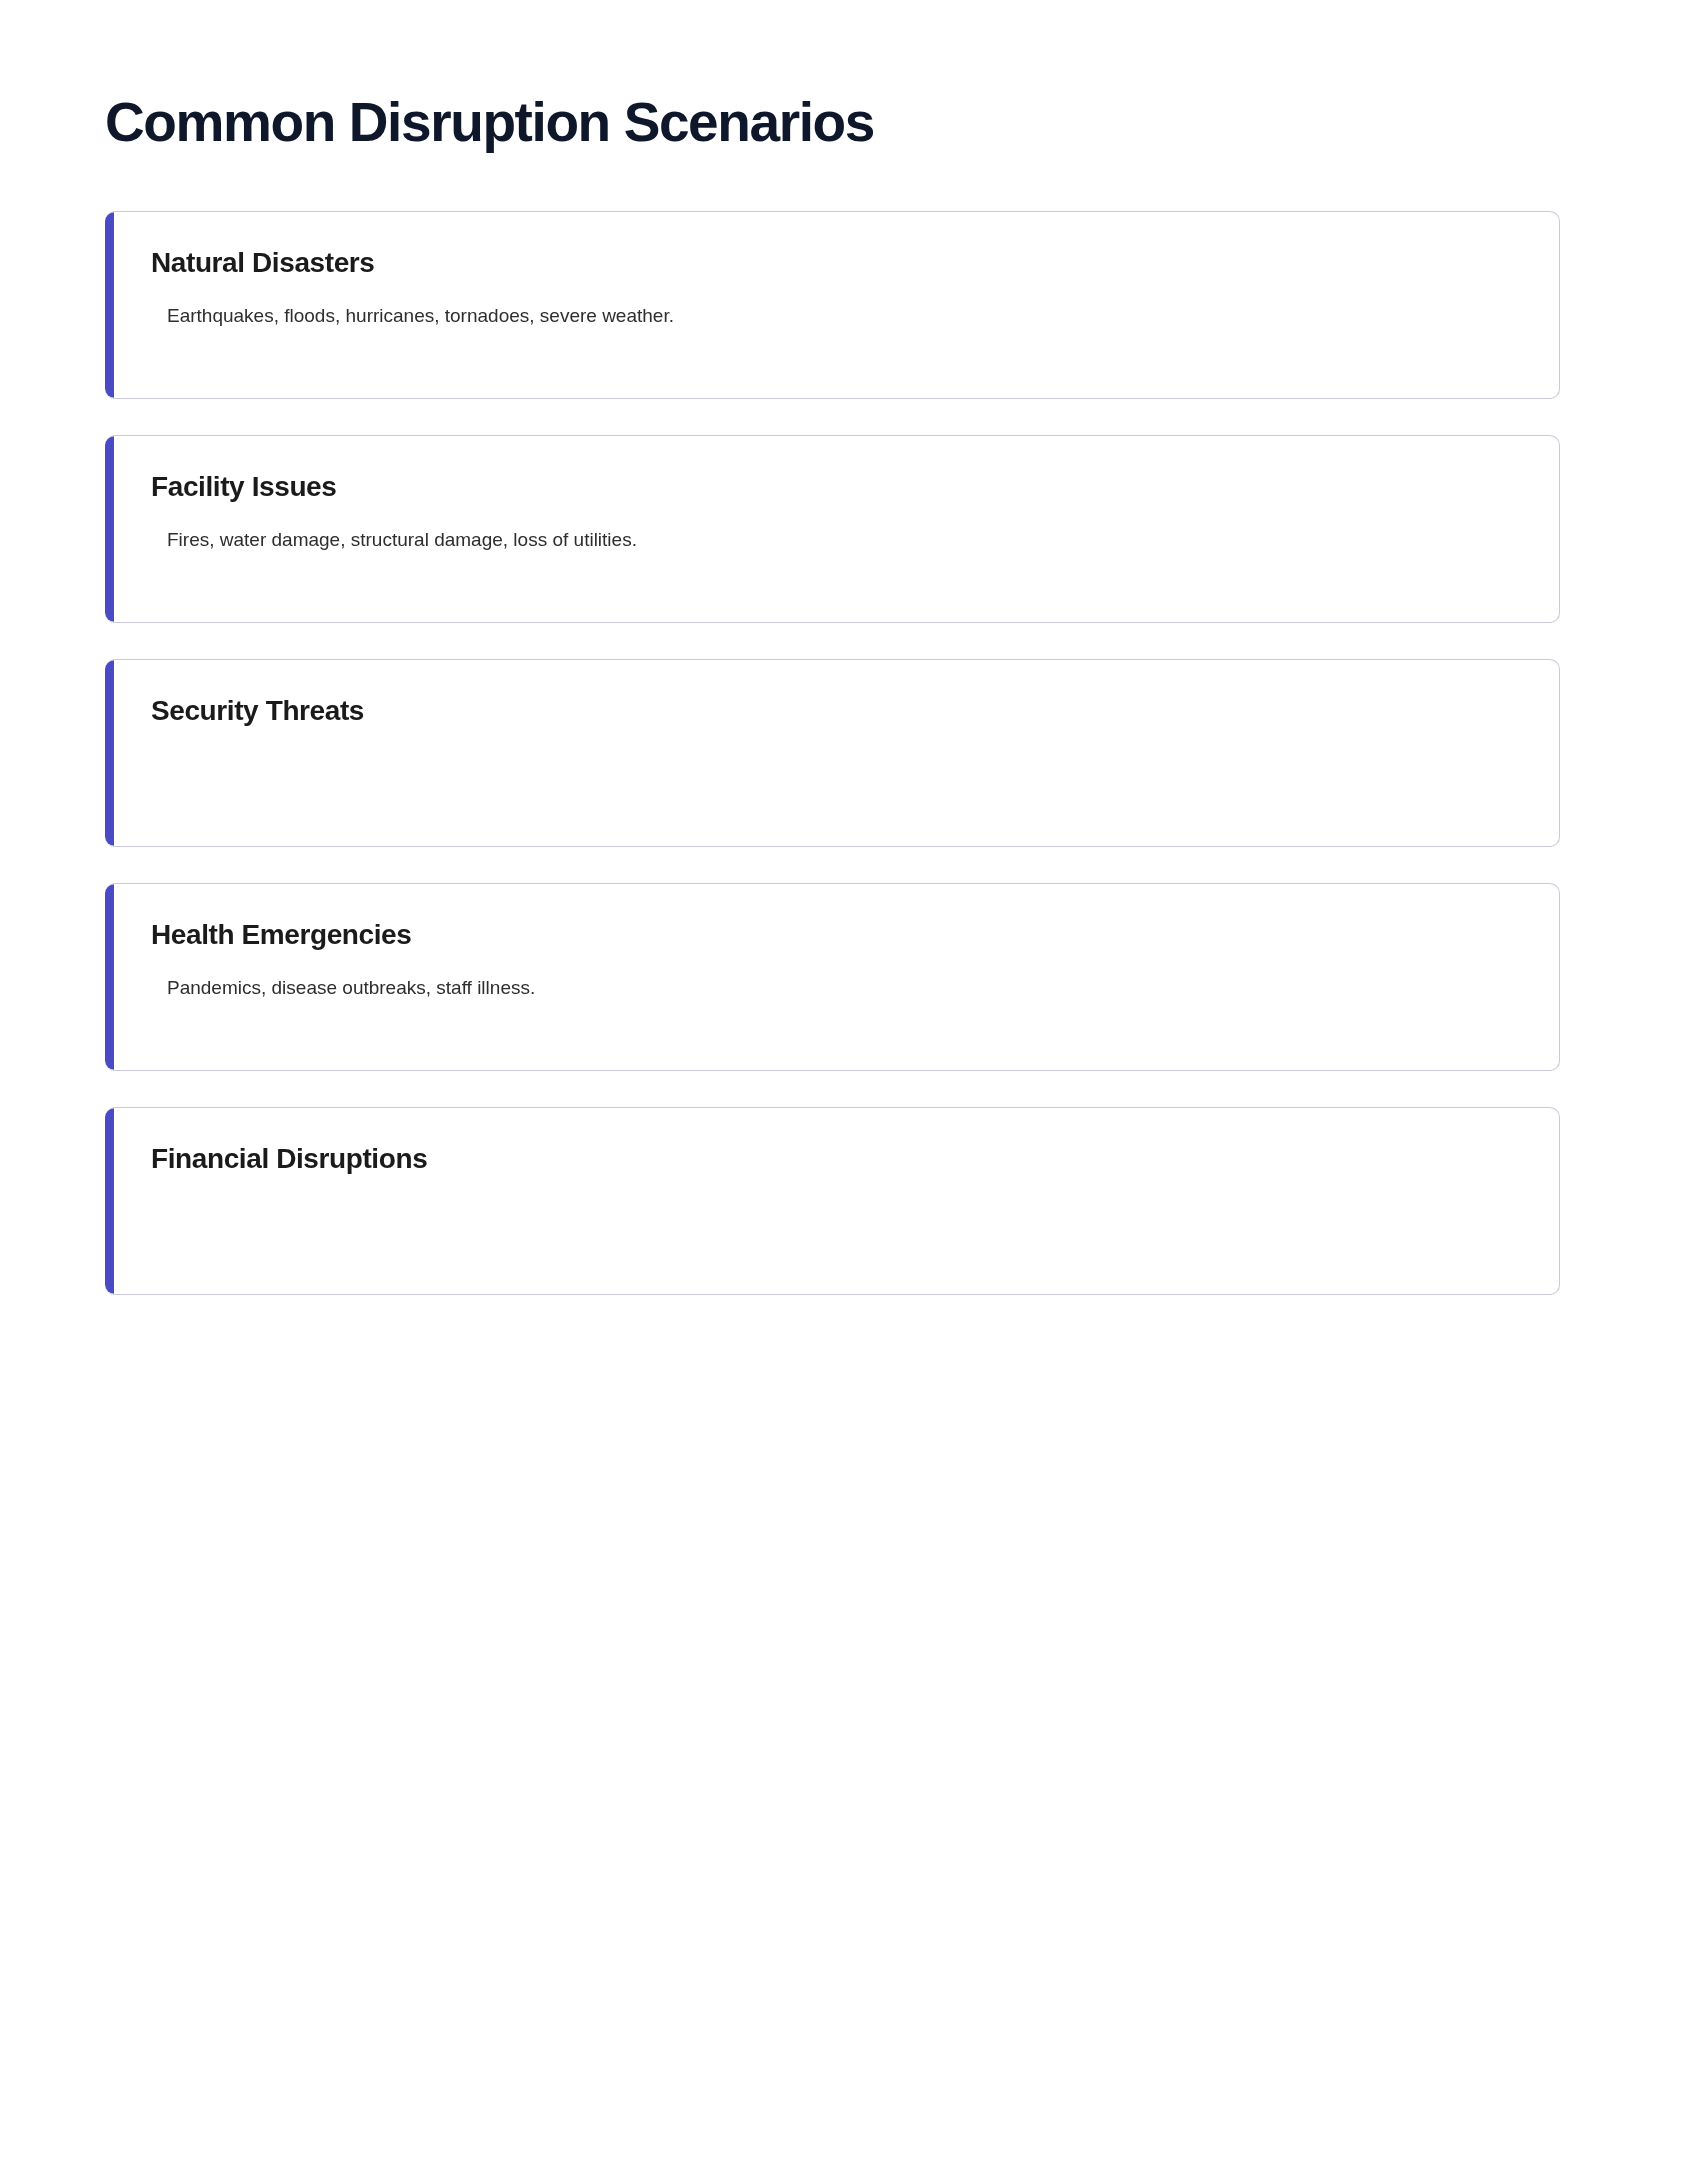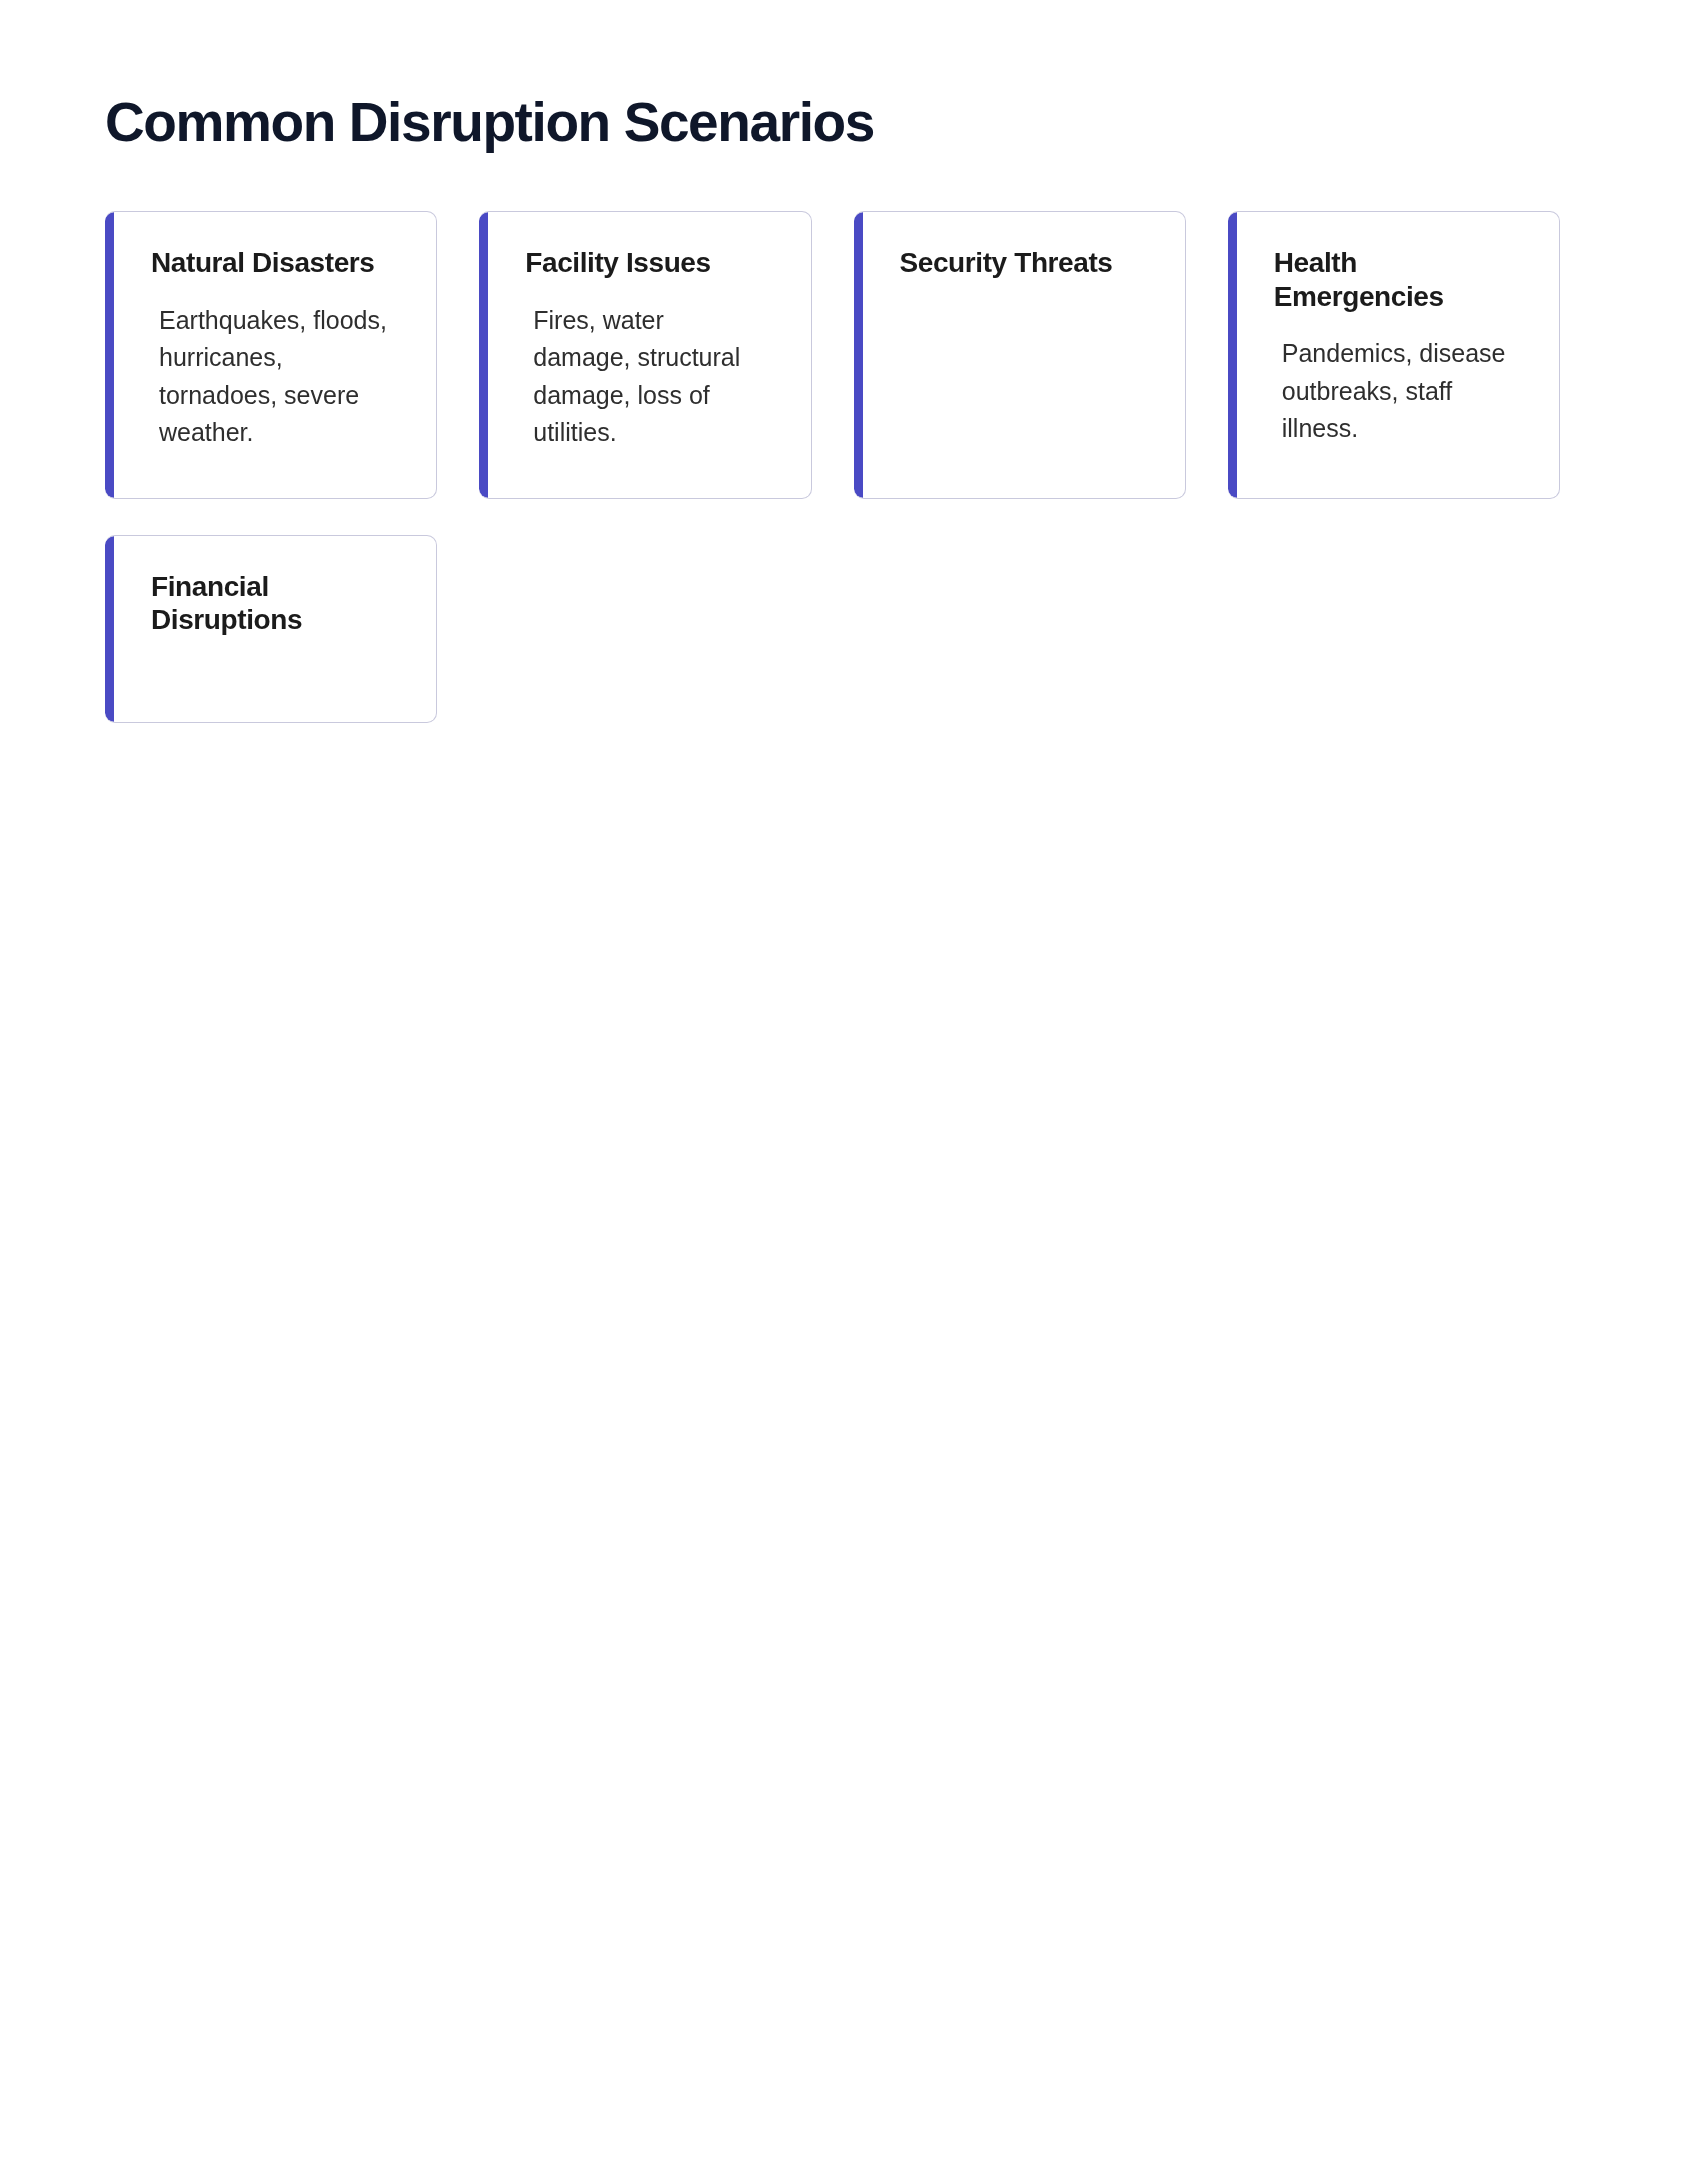--- a/index.html
+++ b/index.html
@@ -21,21 +21,21 @@
   .page-title {
     font-size: 55px;
     font-weight: bold;
     letter-spacing: -1.4px;
     line-height: 1.15;
     margin: 0 0 57px 0;
     color: #0f172a;
   }
   .grid {
     display: grid;
-    grid-template-columns: 1fr 1fr 1fr 1fr;
+    grid-template-columns: 1fr;
     column-gap: 42px;
     row-gap: 36px;
     width: 1455px;
   }
   .card {
     position: relative;
     background: #ffffff;
     border: 1.5px solid #c9c9dd;
     border-radius: 10px;
     border-left: none;
@@ -55,23 +55,23 @@
   }
   .card-title {
     font-size: 28px;
     font-weight: bold;
     letter-spacing: -0.4px;
     line-height: 1.2;
     margin: 0 0 22px 0;
     color: #1b1b1b;
   }
   .card-desc {
-    font-size: 25px;
+    font-size: 19px;
     line-height: 1.5;
-    margin: 8px;
+    margin: 16px;
     color: #2e2e2e;
     max-width: 634px;
   }
 </style>
 </head>
 <body>
 
 <div class="page">
 
   <h1 class="page-title">Common Disruption Scenarios</h1>

